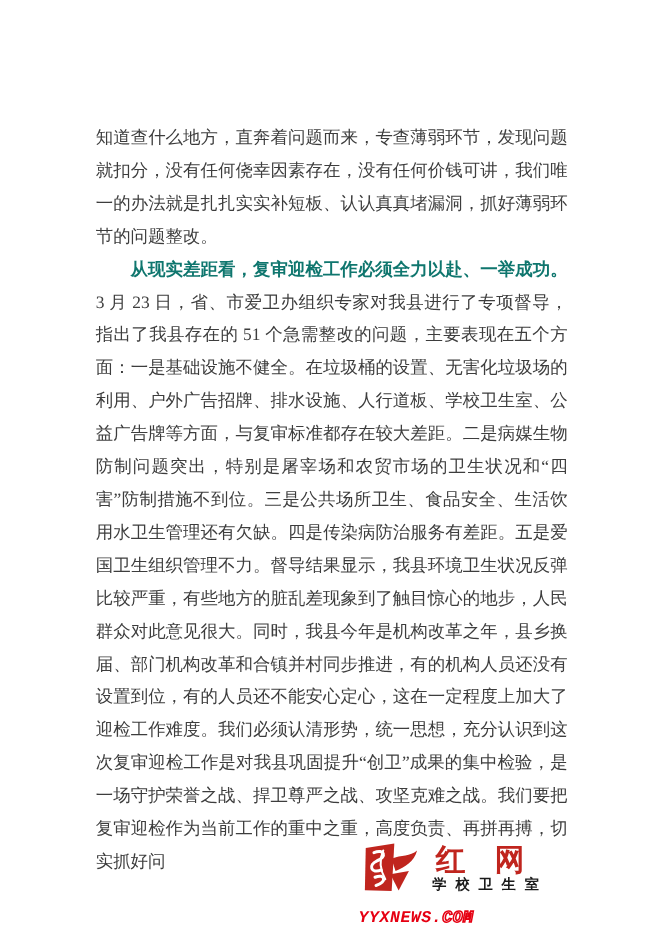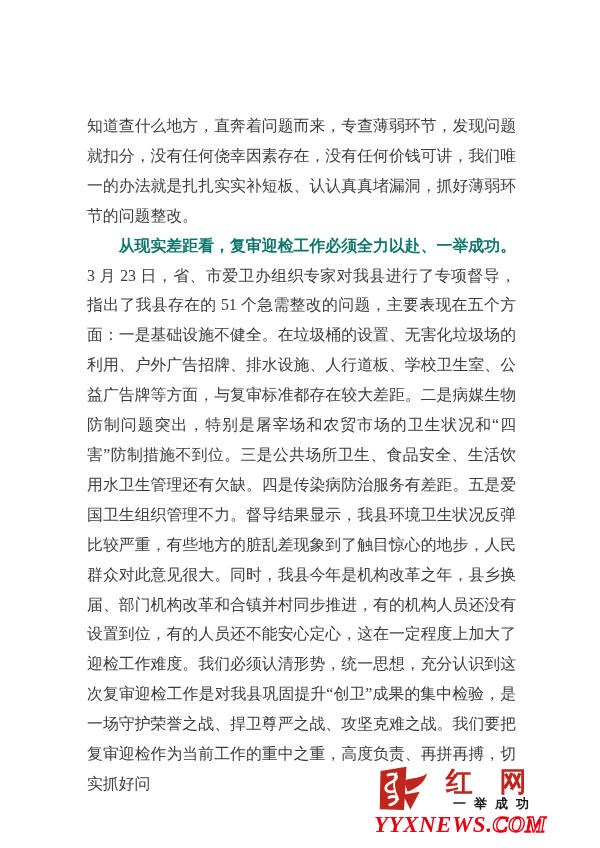--- a/index.html
+++ b/index.html
@@ -9,21 +9,20 @@
     height: 848px;
     background: #ffffff;
     overflow: hidden;
   }
   .page {
     position: relative;
     width: 483px;
     height: 848px;
     background: #ffffff;
     font-family: "Liberation Serif", "DejaVu Serif", serif;
-    padding-left: 48px;
   }
   .content {
     position: absolute;
     left: 87px;
     top: 111px;
     width: 429px;
     color: #3d3d3d;
     font-size: 15.85px;
     line-height: 29.9px;
     text-align: justify;
@@ -50,21 +49,21 @@
   .logo-top {
     display: flex;
     align-items: flex-start;
   }
   .emblem {
     flex: 0 0 auto;
     width: 56px;
     height: 48px;
   }
   .logo-right {
-    margin-left: 15px;
+    margin-left: 3px;
     margin-top: 2px;
     display: flex;
     flex-direction: column;
     align-items: center;
   }
   .site-name {
     font-family: "Liberation Serif", "DejaVu Serif", serif;
     font-weight: bold;
     font-size: 27px;
     line-height: 28px;
@@ -77,25 +76,25 @@
     font-family: "Liberation Sans", "DejaVu Sans", sans-serif;
     font-weight: bold;
     font-size: 13px;
     line-height: 16px;
     color: #1a1a1a;
     letter-spacing: 8px;
     margin-left: 8px;
     white-space: nowrap;
   }
   .url {
-    margin-top: 1px;
-    font-family: Liberation Serif, serif;
+    margin-top: 11px;
+    font-family: Liberation Mono, monospace;
     font-weight: bold;
     font-style: italic;
-    font-size: 23px;
+    font-size: 15px;
     line-height: 20px;
     white-space: nowrap;
     letter-spacing: 0.5px;
   }
   .url-main {
     color: #e60012;
   }
   .url-suffix {
     color: #ffffff;
     -webkit-text-stroke: 1.4px #e60012;
@@ -115,19 +114,19 @@
     <div class="logo-top">
       <svg class="emblem" viewBox="0 0 60 50" aria-hidden="true">
         <path fill="#c0251e" d="M8,4 L36,1 L34,20 L31,47 L5,45 Z" transform="rotate(-3 20 24)"></path>
         <path fill="#c0251e" d="M32,15 C42,11 50,13 57,7 C54,18 45,23 36,27 Z"></path>
         <path fill="#c0251e" d="M31,30 L49,27 L39,46 Z"></path>
         <path d="M15,9 C25,5 28,13 18,17 C9,21 12,30 22,26 M16,33 C26,29 28,38 17,41" stroke="#ffffff" fill="none" stroke-width="3" stroke-linecap="round"></path>
         <path d="M24,7 C20,16 21,26 26,35" stroke="#ffffff" fill="none" stroke-width="2" stroke-linecap="round"></path>
       </svg>
       <div class="logo-right">
         <div class="site-name">红 网</div>
-        <div class="station">一举成功</div>
+        <div class="station">学校卫生室</div>
       </div>
     </div>
     <div class="url"><span class="url-main">YYXNEWS.</span><span class="url-suffix">COM</span></div>
   </div>
 
 </div>
 
 </body></html>

